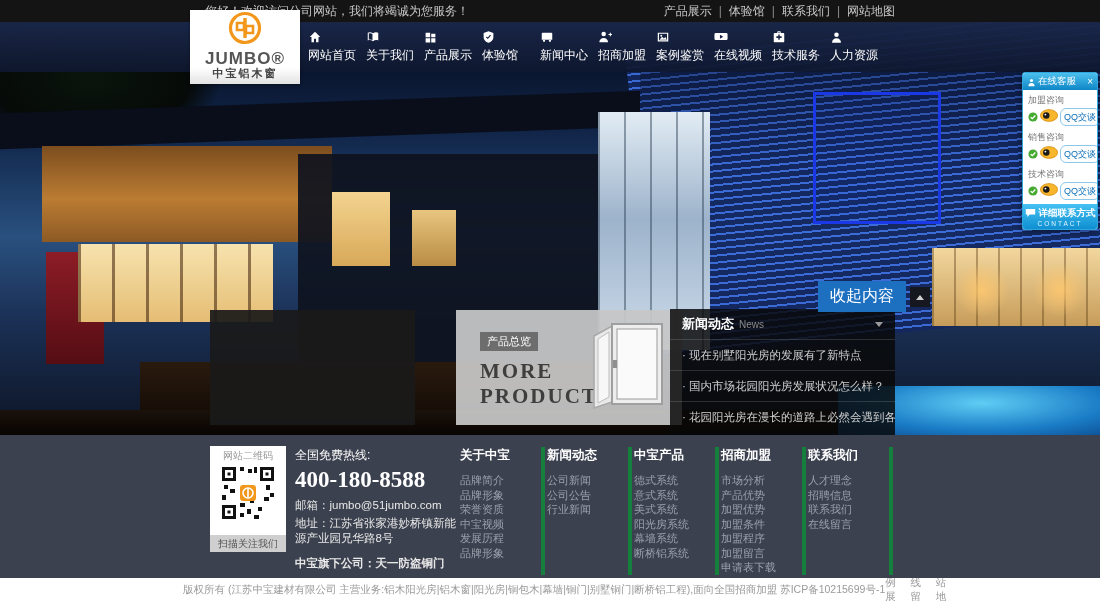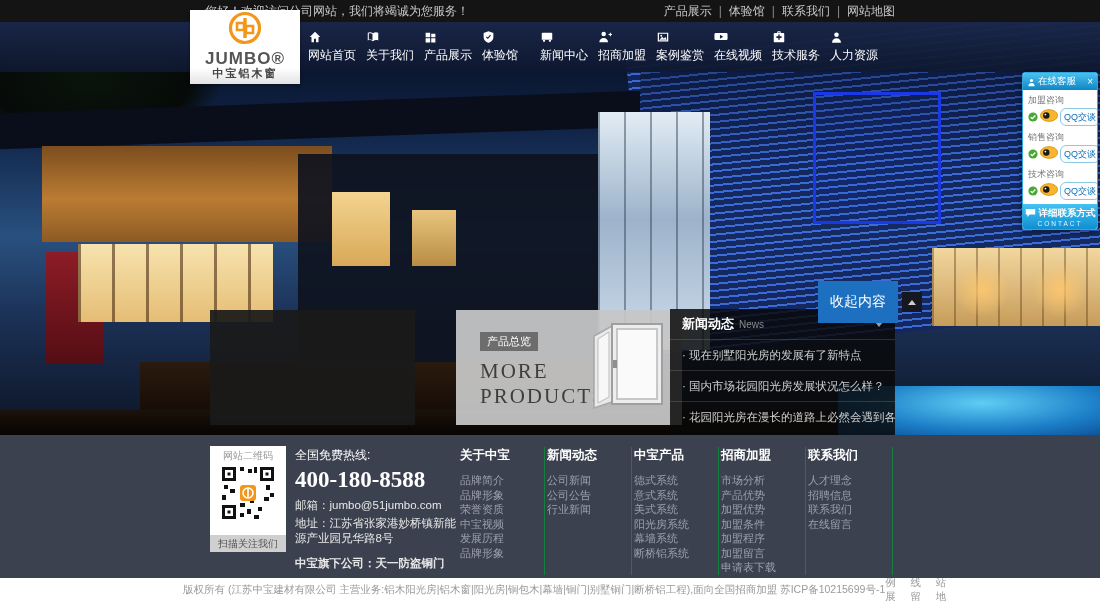--- a/index.html
+++ b/index.html
@@ -63,30 +63,30 @@
 
   
   .logo-box { position:absolute; left:190px; top:10px; width:110px; height:74px; z-index:50; cursor:pointer;
               background:linear-gradient(180deg,#ffffff 78%,#e3e3e3); box-shadow:0 1px 3px rgba(0,0,0,.4);
               display:flex; flex-direction:column; align-items:center; padding-top:0; }
   .logo-word { font-size:17px; font-weight:bold; color:#555; letter-spacing:1px; line-height:15px; margin-top:1px; }
   .logo-sub { font-size:11px; color:#444; letter-spacing:2px; font-weight:bold; }
 
   
   .collapse-wrap { position:absolute; left:818px; top:281px; z-index:30; display:flex; gap:4px; align-items:center; }
-  .collapse-btn { background:#1d6fc0; color:#fff; font-size:14px; padding:12px 12px; border:none; cursor:pointer; }
+  .collapse-btn { background:#1d6fc0; color:#fff; font-size:16px; padding:5px 12px; border:none; cursor:pointer; }
   .collapse-ico { width:20px; height:20px; background:#15181f; display:flex; align-items:center; justify-content:center; cursor:pointer; }
 
   
   .dark-panel { position:absolute; left:210px; top:310px; width:205px; height:115px;
                 background:rgba(26,26,26,.93); z-index:25; }
   .products-card { position:absolute; left:456px; top:310px; width:226px; height:115px;
                 background:rgba(198,198,198,.94); z-index:25; cursor:pointer; padding:14px 0 0 24px; }
   .pc-tag { display:inline-block; background:rgba(45,45,45,.55); color:#fff; font-size:11px; padding:2px 7px; margin-top:8px; }
-  .pc-line { font-family:"Liberation Serif","DejaVu Serif",serif; font-size:21px; font-weight:normal;
+  .pc-line { font-family:"Liberation Serif","DejaVu Serif",serif; font-size:21px; font-weight:bold;
              color:#3e3e3e; letter-spacing:2px; line-height:25px; }
   .pc-line.first { margin-top:8px; }
   .pc-window { position:absolute; right:14px; top:10px; }
 
   .news-panel { position:absolute; left:670px; top:309px; width:225px; height:126px;
                 background:rgba(8,8,8,.84); z-index:25; color:#ddd; }
   .news-head { display:flex; align-items:center; height:30px; padding:0 12px; }
   .news-title { font-size:13px; font-weight:bold; color:#fff; }
   .news-sub { font-size:10px; color:#8a8a8a; margin-left:5px; }
   .caret-down { margin-left:auto; width:0; height:0; border-left:4px solid transparent; border-right:4px solid transparent;
@@ -115,21 +115,21 @@
   .qr-card { position:absolute; left:210px; top:11px; width:76px; height:106px; background:#fff; text-align:center; }
   .qr-top { font-size:10px; color:#999; padding:3px 0 2px; }
   .qr-bottom { position:absolute; bottom:0; left:0; width:100%; height:17px; background:#cfcfcf;
                font-size:10px; color:#555; line-height:17px; }
   .contact-block { position:absolute; left:295px; top:12px; width:168px; color:#fff; }
   .hotline-label { font-size:12px; }
   .hotline-number { font-family:"Liberation Serif","DejaVu Serif",serif; font-size:23px; font-weight:bold; margin:3px 0 5px; }
   .contact-line { font-size:11.5px; color:#e8e8e8; line-height:15px; margin-bottom:3px; }
   .subsidiary { font-size:11.5px; color:#e8e8e8; margin-top:10px; font-weight:bold; }
   .fcols { position:absolute; left:458px; top:12px; display:flex; }
-  .fcol { width:87px; border-right:1px solid #15803d; padding-left:2px; min-height:112px; }
+  .fcol { width:87px; border-right:4px solid #15803d; padding-left:2px; min-height:112px; }
   .fcol-title { font-size:12.5px; font-weight:bold; color:#fff; margin-bottom:9px; }
   .fcol a { display:block; font-size:11px; color:#9aa0ab; line-height:14px; margin-bottom:.5px; text-decoration:none; cursor:pointer; }
 
   
   .bottombar { position:absolute; left:0; top:578px; width:1100px; height:23px; background:#fff;
                display:flex; align-items:center; justify-content:space-between; padding:0 165px 0 183px; }
   .copyright { font-size:10.5px; color:#9a9a9a; white-space:nowrap; }
   .bottom-links { display:flex; gap:6px; font-size:10.5px; color:#9a9a9a; }
   .bottom-links a { color:#9a9a9a; text-decoration:none; cursor:pointer; }
 </style>

